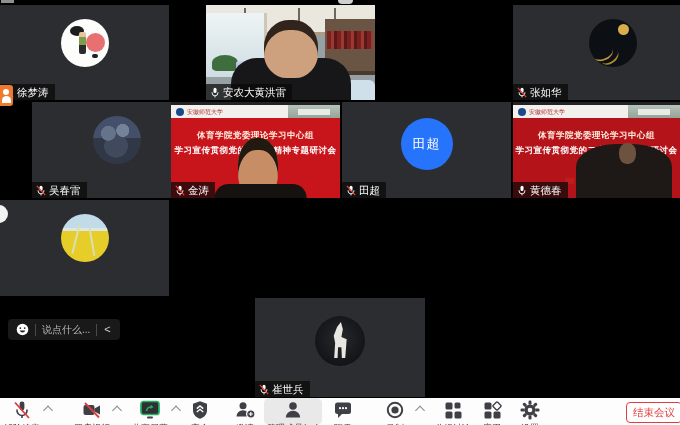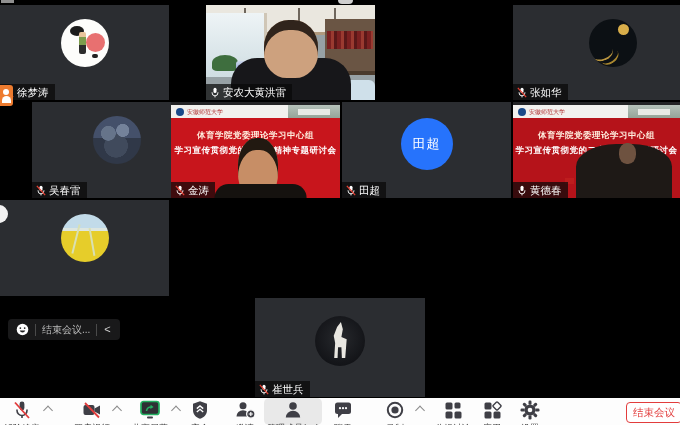--- a/index.html
+++ b/index.html
@@ -309,21 +309,21 @@
   <div class="float-handle"></div>
 
   <div class="chat-bar">
     <svg width="13" height="13" viewBox="0 0 18 18">
         <circle cx="9" cy="9" r="8" fill="#fff"></circle>
         <circle cx="6" cy="7" r="1.2" fill="#222"></circle>
         <circle cx="12" cy="7" r="1.2" fill="#222"></circle>
         <path d="M5.2 10.5 a4 4 0 0 0 7.6 0 z" fill="#222"></path>
       </svg>
     <span class="dv"></span>
-    <span class="ph">结束会议...</span>
+    <span class="ph">说点什么...</span>
     <span class="dv"></span>
     <span class="col">&lt;</span>
   </div>
 
   <div class="toolbar">
     <div class="tb-hl"></div>
 
     <div class="tb-btn" style="left:22px;">
       <svg width="20" height="20" viewBox="0 0 20 20">
           <rect x="7.6" y="1.5" width="4.8" height="9" rx="2.4" fill="#3f3f46"></rect>

